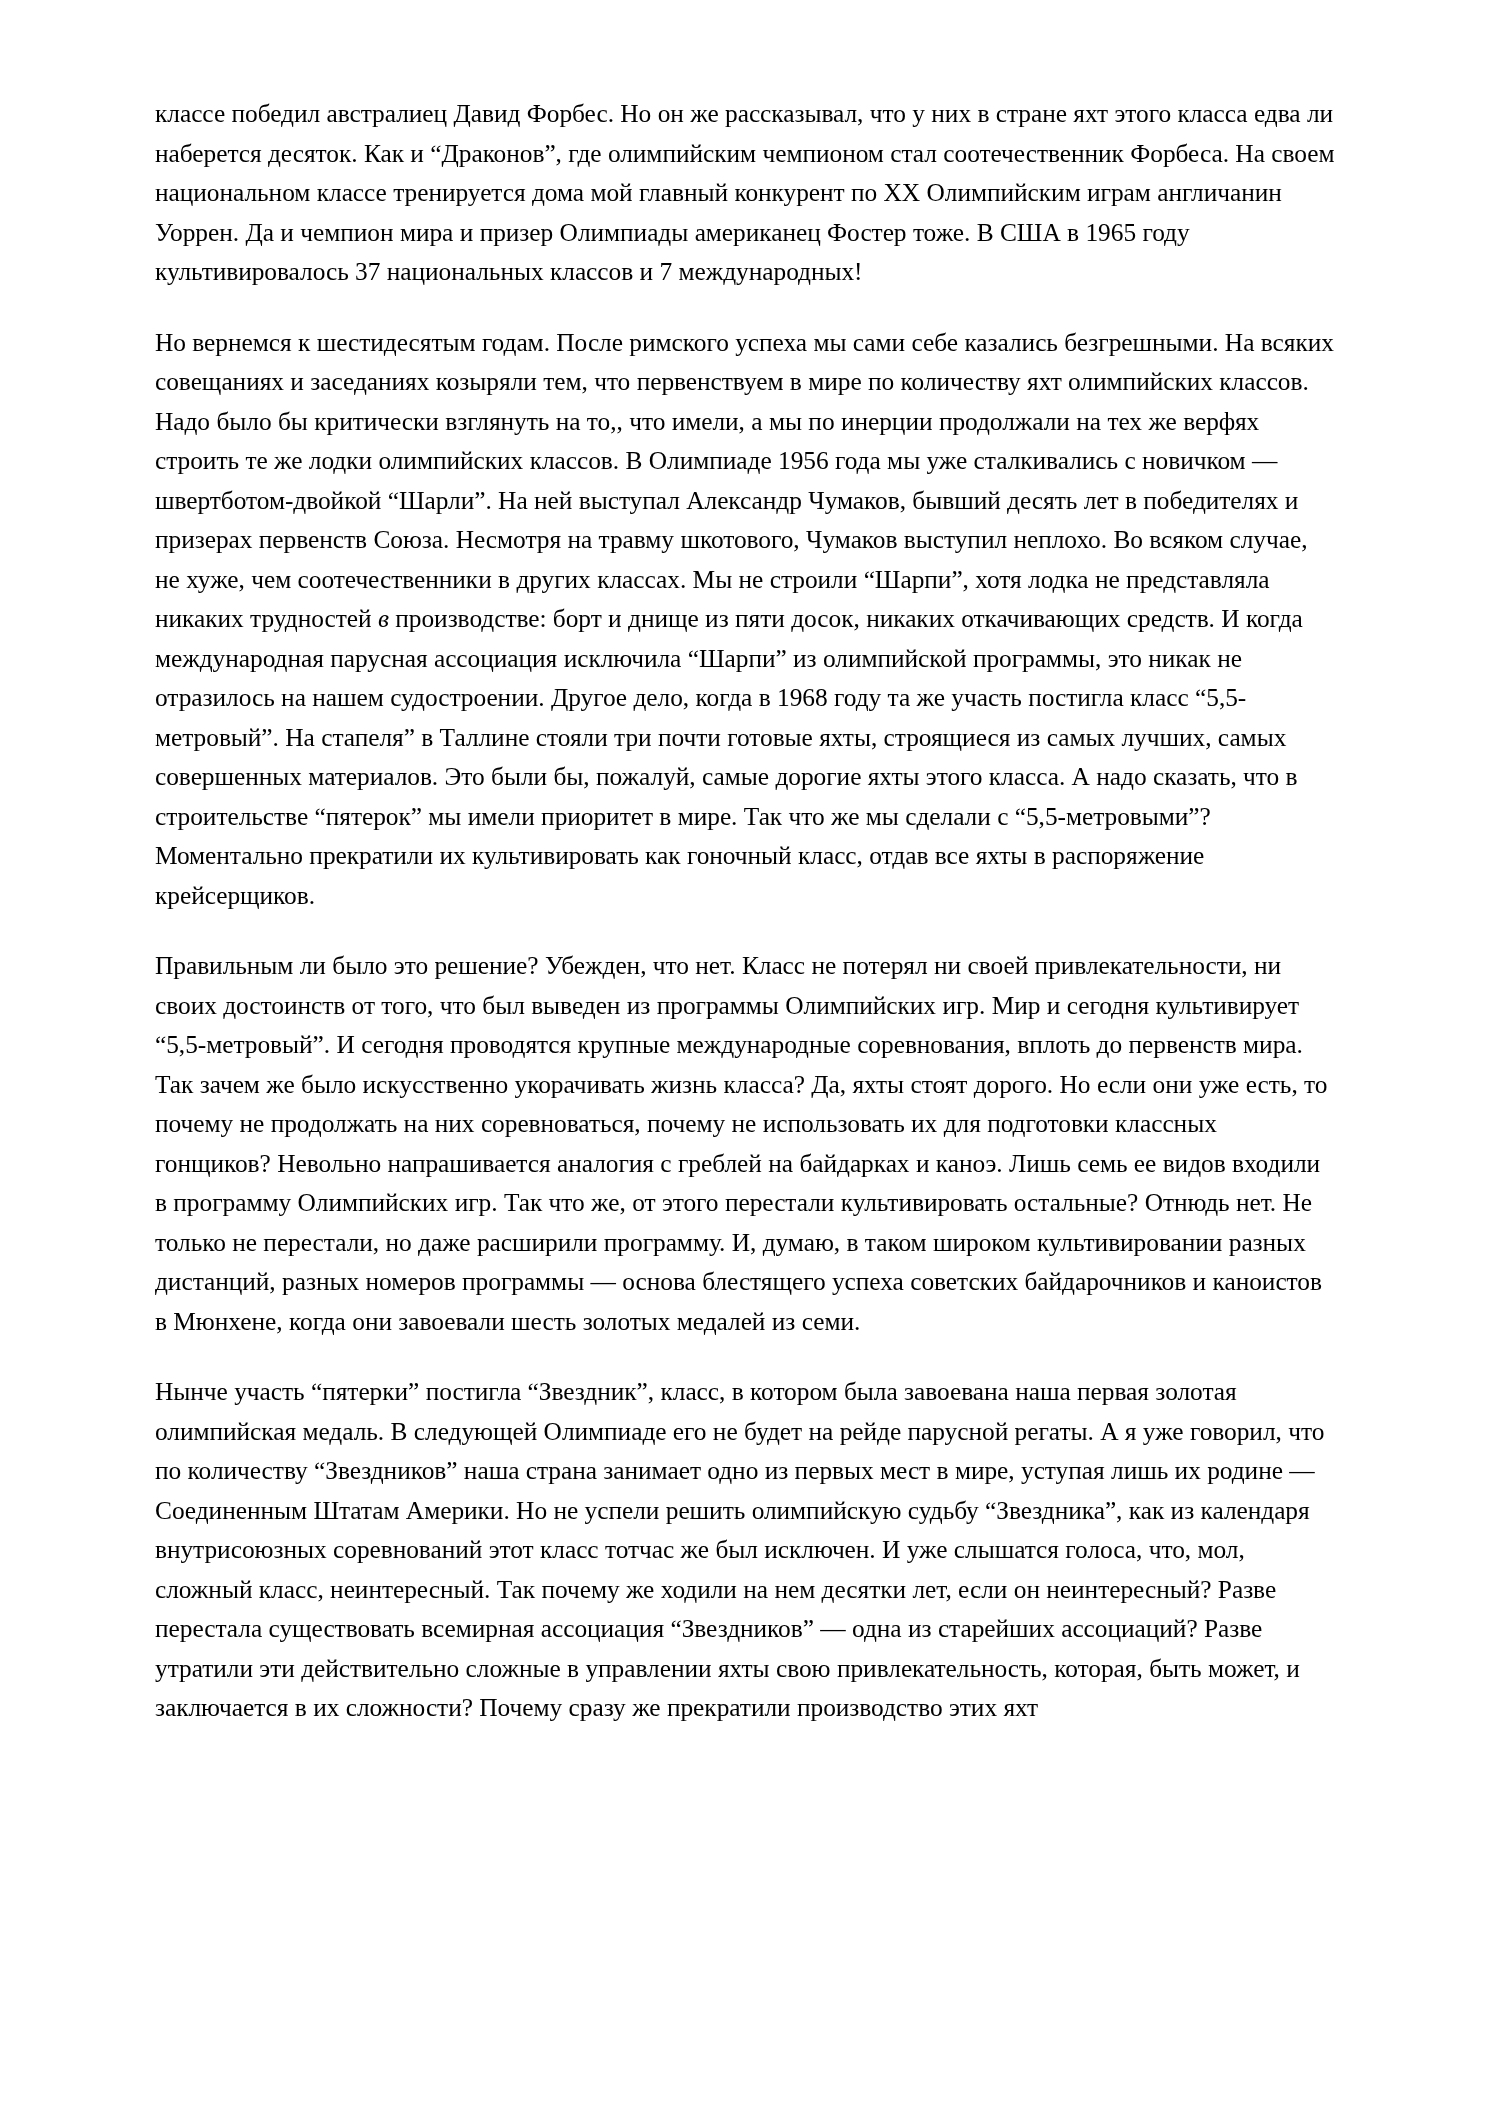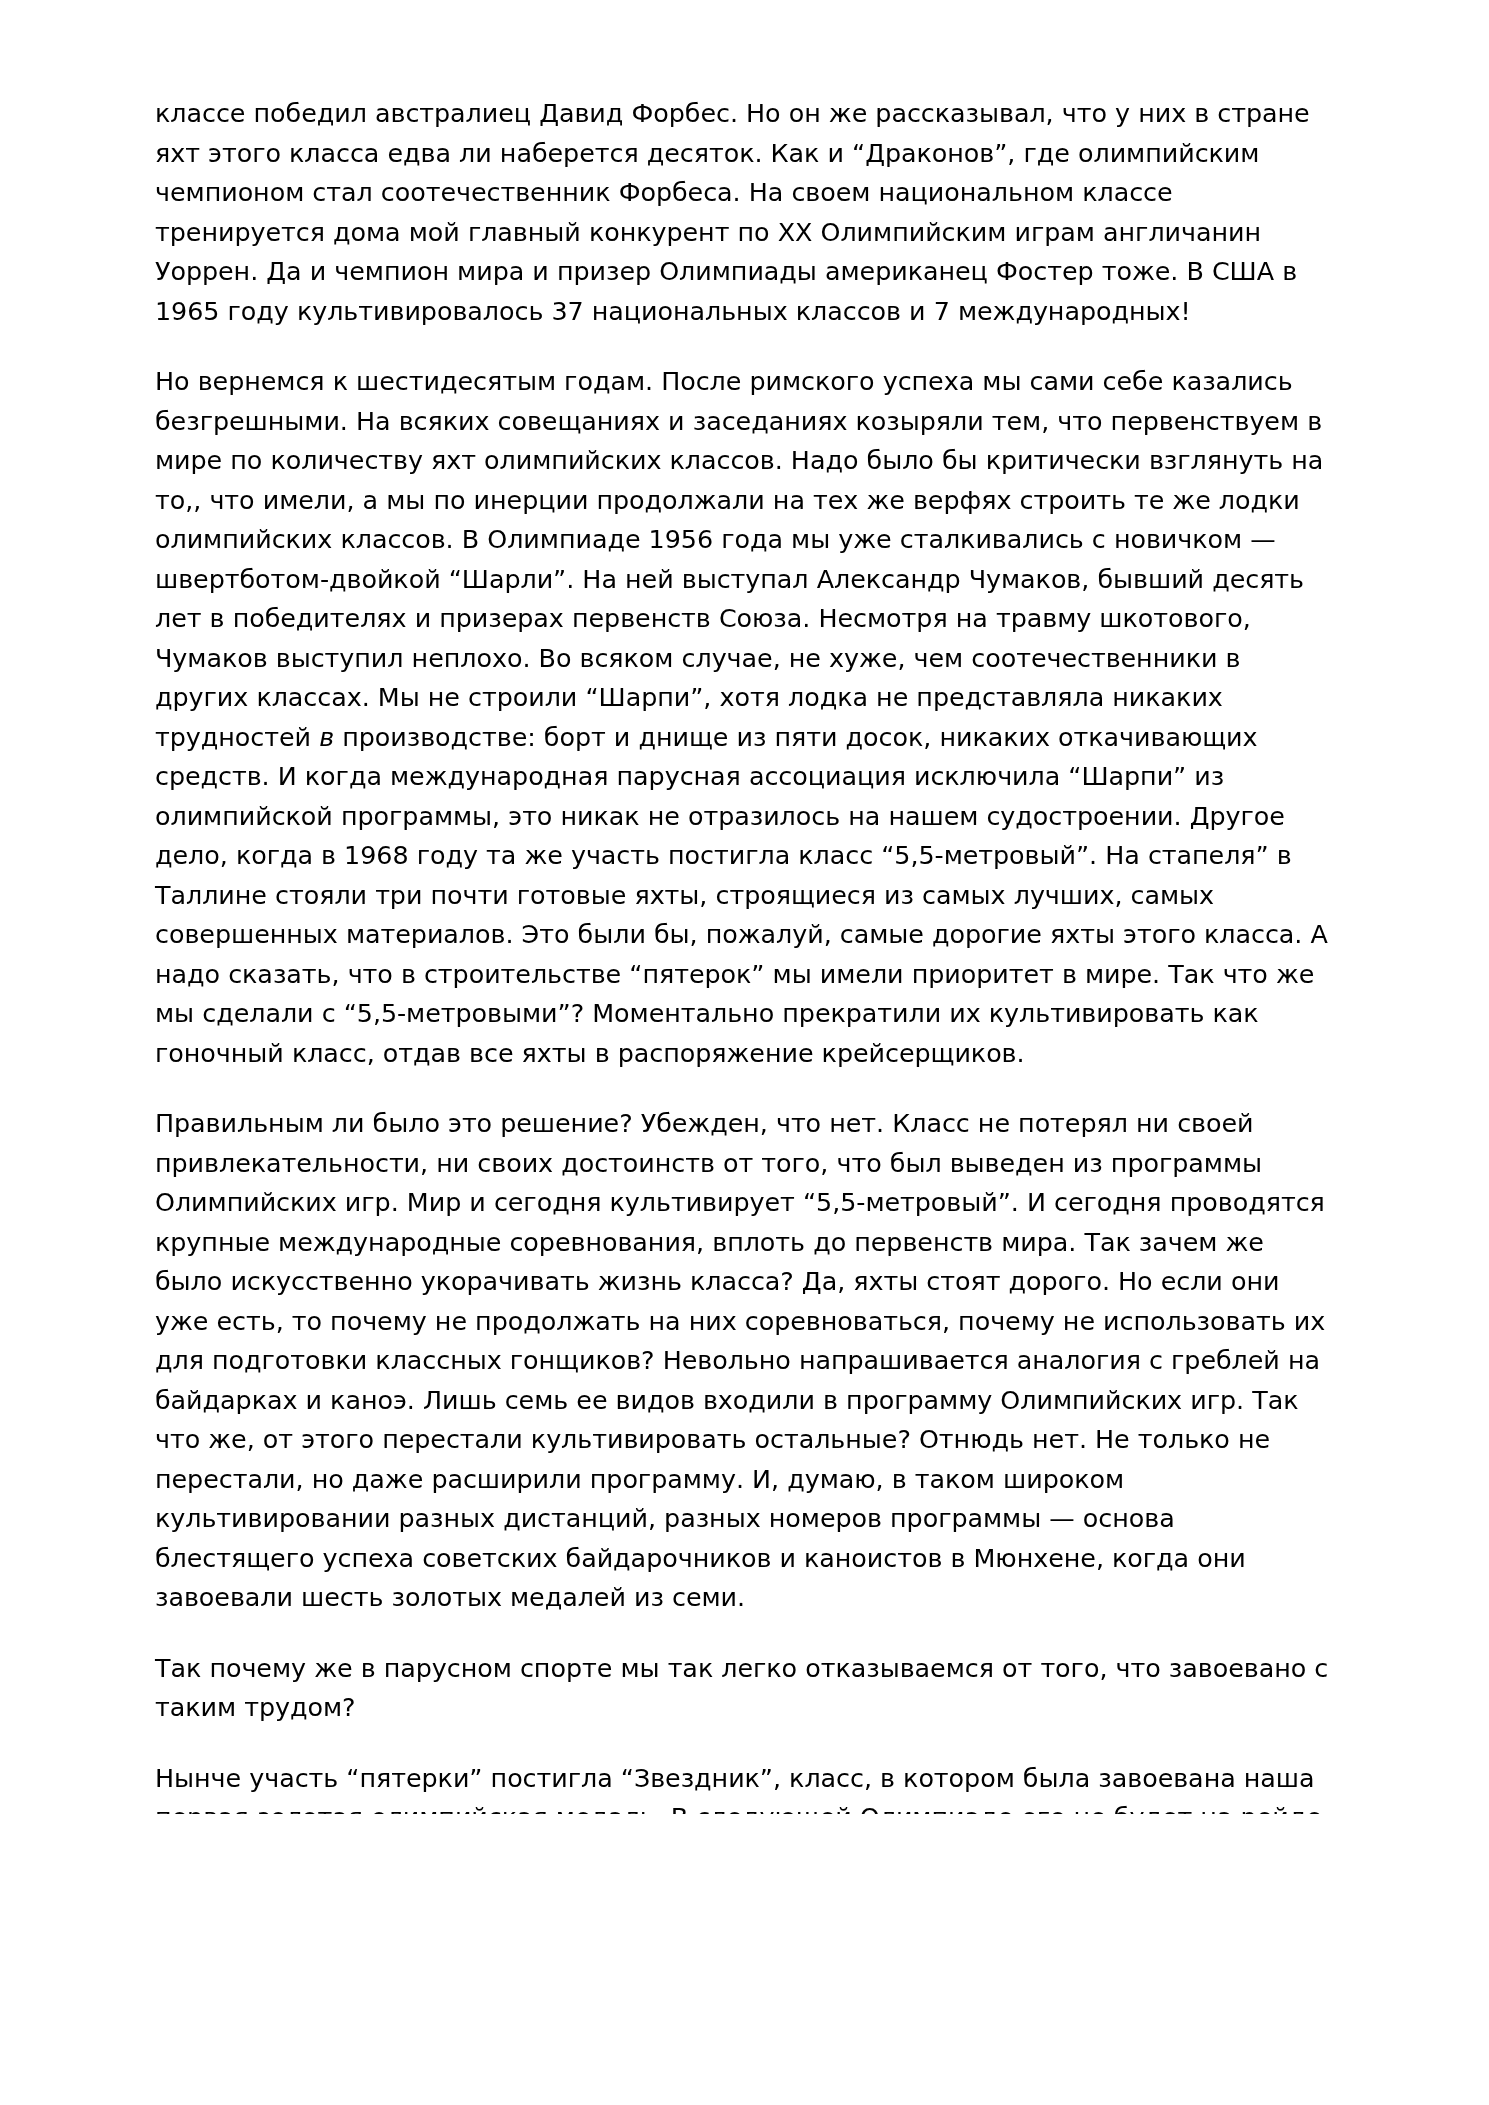--- a/index.html
+++ b/index.html
@@ -15,20 +15,21 @@
     color: #000000;
     -webkit-font-smoothing: antialiased;
   }
   .page {
     position: relative;
     width: 1489px;
     height: 1814px;
     background: #ffffff;
     box-sizing: border-box;
     overflow: hidden;
+    font-family: Liberation Serif, serif;
   }
   .text-column {
     position: absolute;
     left: 155px;
     top: 94px;
     width: 1182px;
   }
   p.para {
     margin: 0 0 31px 0;
     font-size: 25.4px;
@@ -52,18 +53,17 @@
 <div class="page">
   <div class="text-column">
 
     <p class="para">классе победил австралиец Давид Форбес. Но он же рассказывал, что у них в стране яхт этого класса едва ли наберется десяток. Как и “Драконов”, где олимпийским чемпионом стал соотечественник Форбеса. На своем национальном классе тренируется дома мой главный конкурент по XX Олимпийским играм англичанин Уоррен. Да и чемпион мира и призер Олимпиады американец Фостер тоже. В США в 1965 году культивировалось 37 национальных классов и 7 международных!</p>
 
 
     <p class="para"><span>Но вернемся к шестидесятым годам. После римского успеха мы сами себе казались безгрешными. На всяких совещаниях и заседаниях козыряли тем, что первенствуем в мире по количеству яхт олимпийских классов. Надо было бы критически взглянуть на то,, что имели, а мы по инерции продолжали на тех же верфях строить те же лодки олимпийских классов. В Олимпиаде 1956 года мы уже сталкивались с новичком — швертботом-двойкой “Шарли”. На ней выступал Александр Чумаков, бывший десять лет в победителях и призерах первенств Союза. Несмотря на травму шкотового, Чумаков выступил неплохо. Во всяком случае, не хуже, чем соотечественники в других классах. Мы не строили “Шарпи”, хотя лодка не представляла никаких трудностей </span><span class="it">в</span><span> производстве: борт и днище из пяти досок, никаких откачивающих средств. И когда международная парусная ассоциация исключила “Шарпи” из олимпийской программы, это никак не отразилось на нашем судостроении. Другое дело, когда в 1968 году та же участь постигла класс “5,5-метровый”. На стапеля” в Таллине стояли три почти готовые яхты, строящиеся из самых лучших, самых совершенных материалов. Это были бы, пожалуй, самые дорогие яхты этого класса. А надо сказать, что в строительстве “пятерок” мы имели приоритет в мире. Так что же мы сделали с “5,5-метровыми”? Моментально прекратили их культивировать как гоночный класс, отдав все яхты в распоряжение крейсерщиков.</span></p>
 
     <p class="para">Правильным ли было это решение? Убежден, что нет. Класс не потерял ни своей привлекательности, ни своих достоинств от того, что был выведен из программы Олимпийских игр. Мир и сегодня культивирует “5,5-метровый”. И сегодня проводятся крупные международные соревнования, вплоть до первенств мира. Так зачем же было искусственно укорачивать жизнь класса? Да, яхты стоят дорого. Но если они уже есть, то почему не продолжать на них соревноваться, почему не использовать их для подготовки классных гонщиков? Невольно напрашивается аналогия с греблей на байдарках и каноэ. Лишь семь ее видов входили в программу Олимпийских игр. Так что же, от этого перестали культивировать остальные? Отнюдь нет. Не только не перестали, но даже расширили программу. И, думаю, в таком широком культивировании разных дистанций, разных номеров программы — основа блестящего успеха советских байдарочников и каноистов в Мюнхене, когда они завоевали шесть золотых медалей из семи.</p>
 
-    <p class="para">Так почему же в парусном спорте мы так легко отказываемся от того, что завоевано с таким трудом?</p>
 
     <p class="para">Нынче участь “пятерки” постигла “Звездник”, класс, в котором была завоевана наша первая золотая олимпийская медаль. В следующей Олимпиаде его не будет на рейде парусной регаты. А я уже говорил, что по количеству “Звездников” наша страна занимает одно из первых мест в мире, уступая лишь их родине — Соединенным Штатам Америки. Но не успели решить олимпийскую судьбу “Звездника”, как из календаря внутрисоюзных соревнований этот класс тотчас же был исключен. И уже слышатся голоса, что, мол, сложный класс, неинтересный. Так почему же ходили на нем десятки лет, если он неинтересный? Разве перестала существовать всемирная ассоциация “Звездников” — одна из старейших ассоциаций? Разве утратили эти действительно сложные в управлении яхты свою привлекательность, которая, быть может, и заключается в их сложности? Почему сразу же прекратили производство этих яхт</p>
 
   </div>
 </div>
 
 </body></html>

